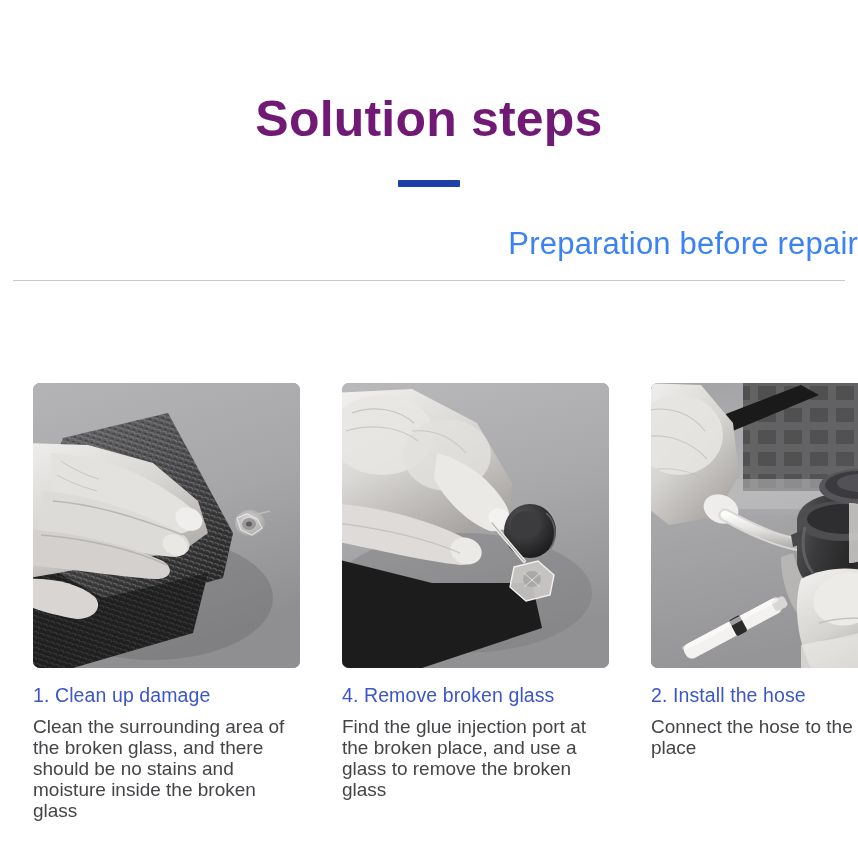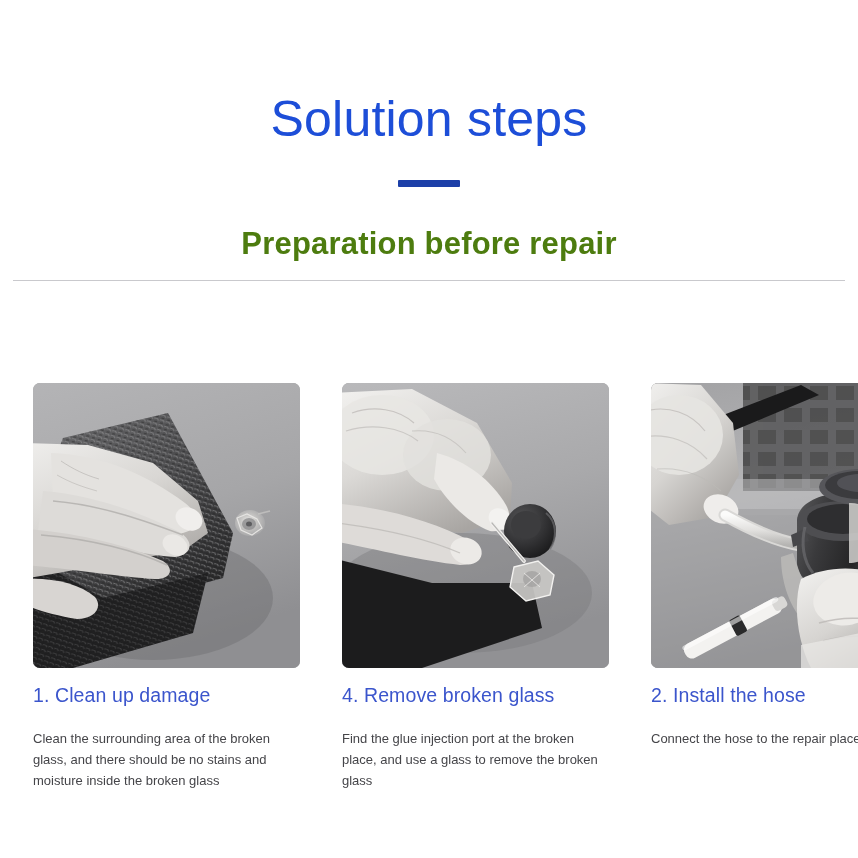--- a/index.html
+++ b/index.html
@@ -22,43 +22,43 @@
   }
 
   
   .hero {
     padding-top: 86px;
     text-align: center;
   }
   .hero-line {
     font-size: 50px;
     line-height: 66px;
-    color: #1d4ed8;
-    font-weight: 400;
+    color: #701a75;
+    font-weight: 700;
     letter-spacing: 0.2px;
   }
   .accent-bar-wrap {
     text-align: center;
     margin-top: 21px;
   }
   .accent-bar {
     display: inline-block;
     width: 62px;
     height: 7px;
     border-radius: 1px;
     background: #1c3fa8;
   }
 
   
   .section-heading {
-    text-align: center;
+    text-align: right;
     margin-top: 35px;
     font-size: 31px;
-    font-weight: bold;
-    color: #4d7c0f;
+    font-weight: normal;
+    color: #3b82f6;
     letter-spacing: 0.2px;
   }
   .divider {
     margin: 18px auto 0 auto;
     width: 832px;
     height: 1px;
     background: #c9c9cd;
   }
 
   
@@ -83,22 +83,22 @@
     background: #9a9a9a;
   }
   .step-title {
     margin-top: 16px;
     font-size: 19.5px;
     color: #3b55cc;
     letter-spacing: 0.1px;
     white-space: nowrap;
   }
   .step-body {
-    margin-top: 21px;
-    font-size: 13px;
+    margin-top: 9px;
+    font-size: 19px;
     line-height: 21px;
     color: #454549;
     width: 266px;
   }
 </style>
 </head>
 <body>
 
 <div class="page">
 

